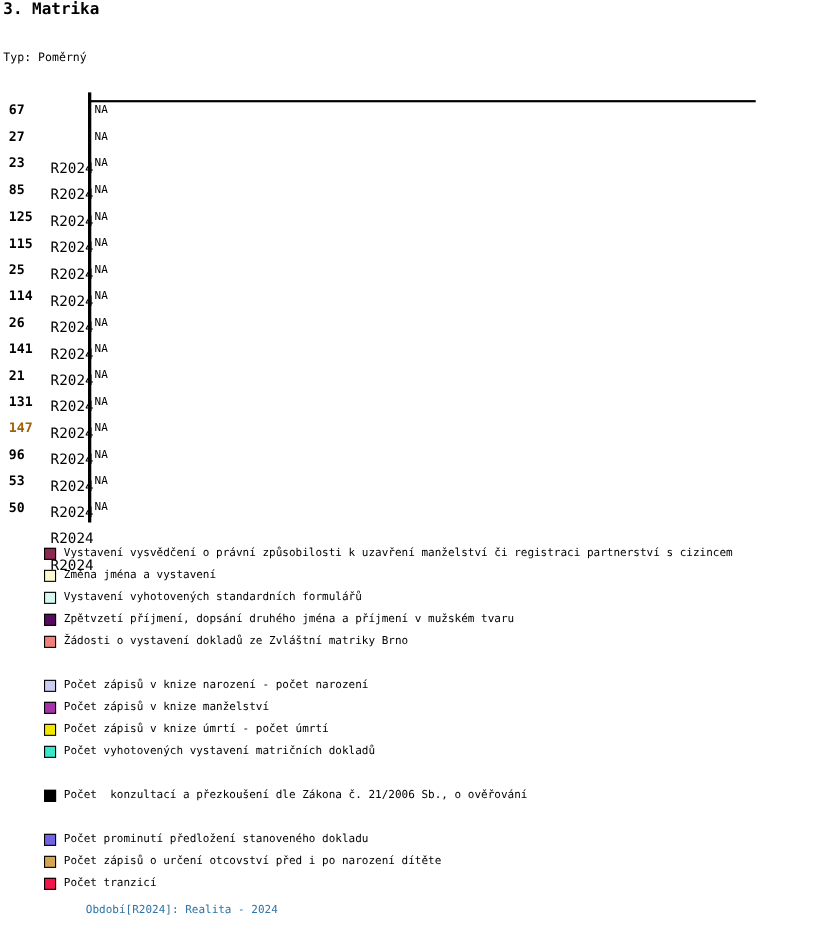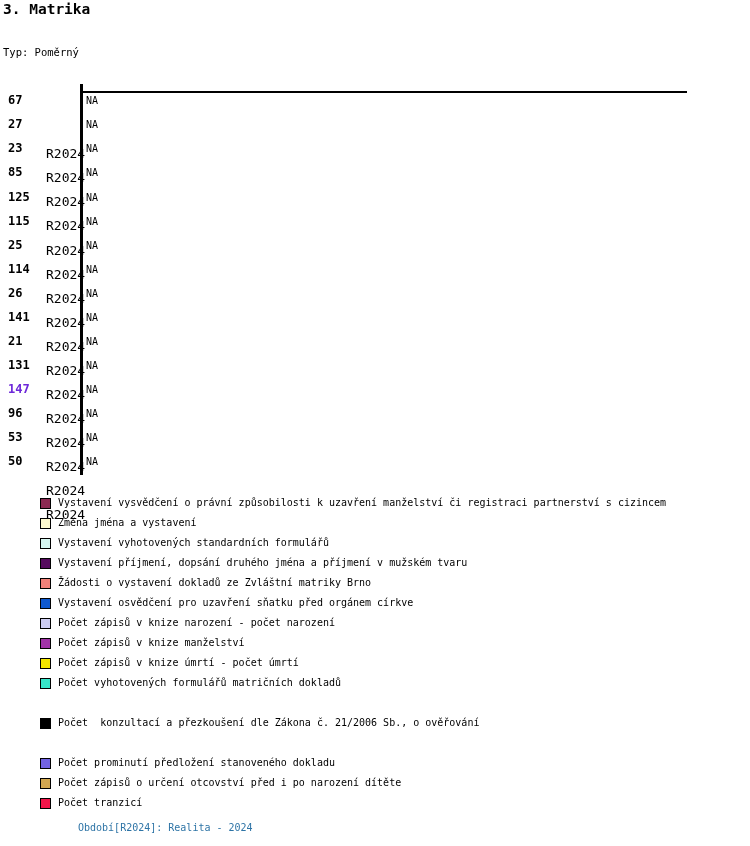--- a/index.html
+++ b/index.html
@@ -127,21 +127,21 @@
     <span class="rid">21</span>
     <span class="rper">R2024</span>
     <span class="rval">NA</span>
   </div>
   <div class="row" style="top:359px">
     <span class="rid">131</span>
     <span class="rper">R2024</span>
     <span class="rval">NA</span>
   </div>
   <div class="row" style="top:383px">
-    <span class="rid" style="color: #6d28d9;">147</span>
+    <span class="rid" style="color: #a16207;">147</span>
     <span class="rper">R2024</span>
     <span class="rval">NA</span>
   </div>
   <div class="row" style="top:407px">
     <span class="rid">96</span>
     <span class="rper">R2024</span>
     <span class="rval">NA</span>
   </div>
   <div class="row" style="top:431px">
     <span class="rid">53</span>
@@ -161,45 +161,41 @@
   <div class="legend-item" style="top:517px">
     <span class="swatch" style="background: rgb(253, 249, 206);"></span>
     <span class="llabel">Změna jména a vystavení</span>
   </div>
   <div class="legend-item" style="top:537px">
     <span class="swatch" style="background: rgb(214, 246, 241);"></span>
     <span class="llabel">Vystavení vyhotovených standardních formulářů</span>
   </div>
   <div class="legend-item" style="top:557px">
     <span class="swatch" style="background: rgb(86, 11, 94);"></span>
-    <span class="llabel">Vystavení příjmení, dopsání druhého jména a příjmení v mužském tvaru</span>
+    <span class="llabel">Zpětvzetí příjmení, dopsání druhého jména a příjmení v mužském tvaru</span>
   </div>
   <div class="legend-item" style="top:577px">
     <span class="swatch" style="background: rgb(240, 129, 122);"></span>
     <span class="llabel">Žádosti o vystavení dokladů ze Zvláštní matriky Brno</span>
   </div>
-  <div class="legend-item" style="top:597px">
-    <span class="swatch" style="background: rgb(16, 89, 206);"></span>
-    <span class="llabel">Vystavení osvědčení pro uzavření sňatku před orgánem církve</span>
-  </div>
   <div class="legend-item" style="top:617px">
     <span class="swatch" style="background: rgb(204, 204, 242);"></span>
     <span class="llabel">Počet zápisů v knize narození - počet narození</span>
   </div>
   <div class="legend-item" style="top:637px">
     <span class="swatch" style="background: rgb(162, 52, 168);"></span>
     <span class="llabel">Počet zápisů v knize manželství</span>
   </div>
   <div class="legend-item" style="top:657px">
     <span class="swatch" style="background: rgb(243, 230, 0);"></span>
     <span class="llabel">Počet zápisů v knize úmrtí - počet úmrtí</span>
   </div>
   <div class="legend-item" style="top:677px">
     <span class="swatch" style="background: rgb(56, 230, 201);"></span>
-    <span class="llabel">Počet vyhotovených formulářů matričních dokladů</span>
+    <span class="llabel">Počet vyhotovených vystavení matričních dokladů</span>
   </div>
   <div class="legend-item" style="top:717px">
     <span class="swatch" style="background: rgb(0, 0, 0);"></span>
     <span class="llabel">Počet  konzultací a přezkoušení dle Zákona č. 21/2006 Sb., o ověřování</span>
   </div>
   <div class="legend-item" style="top:777px">
     <span class="swatch" style="background: rgb(211, 167, 81);"></span>
     <span class="llabel">Počet zápisů o určení otcovství před i po narození dítěte</span>
   </div>
   <div class="legend-item" style="top:757px">

